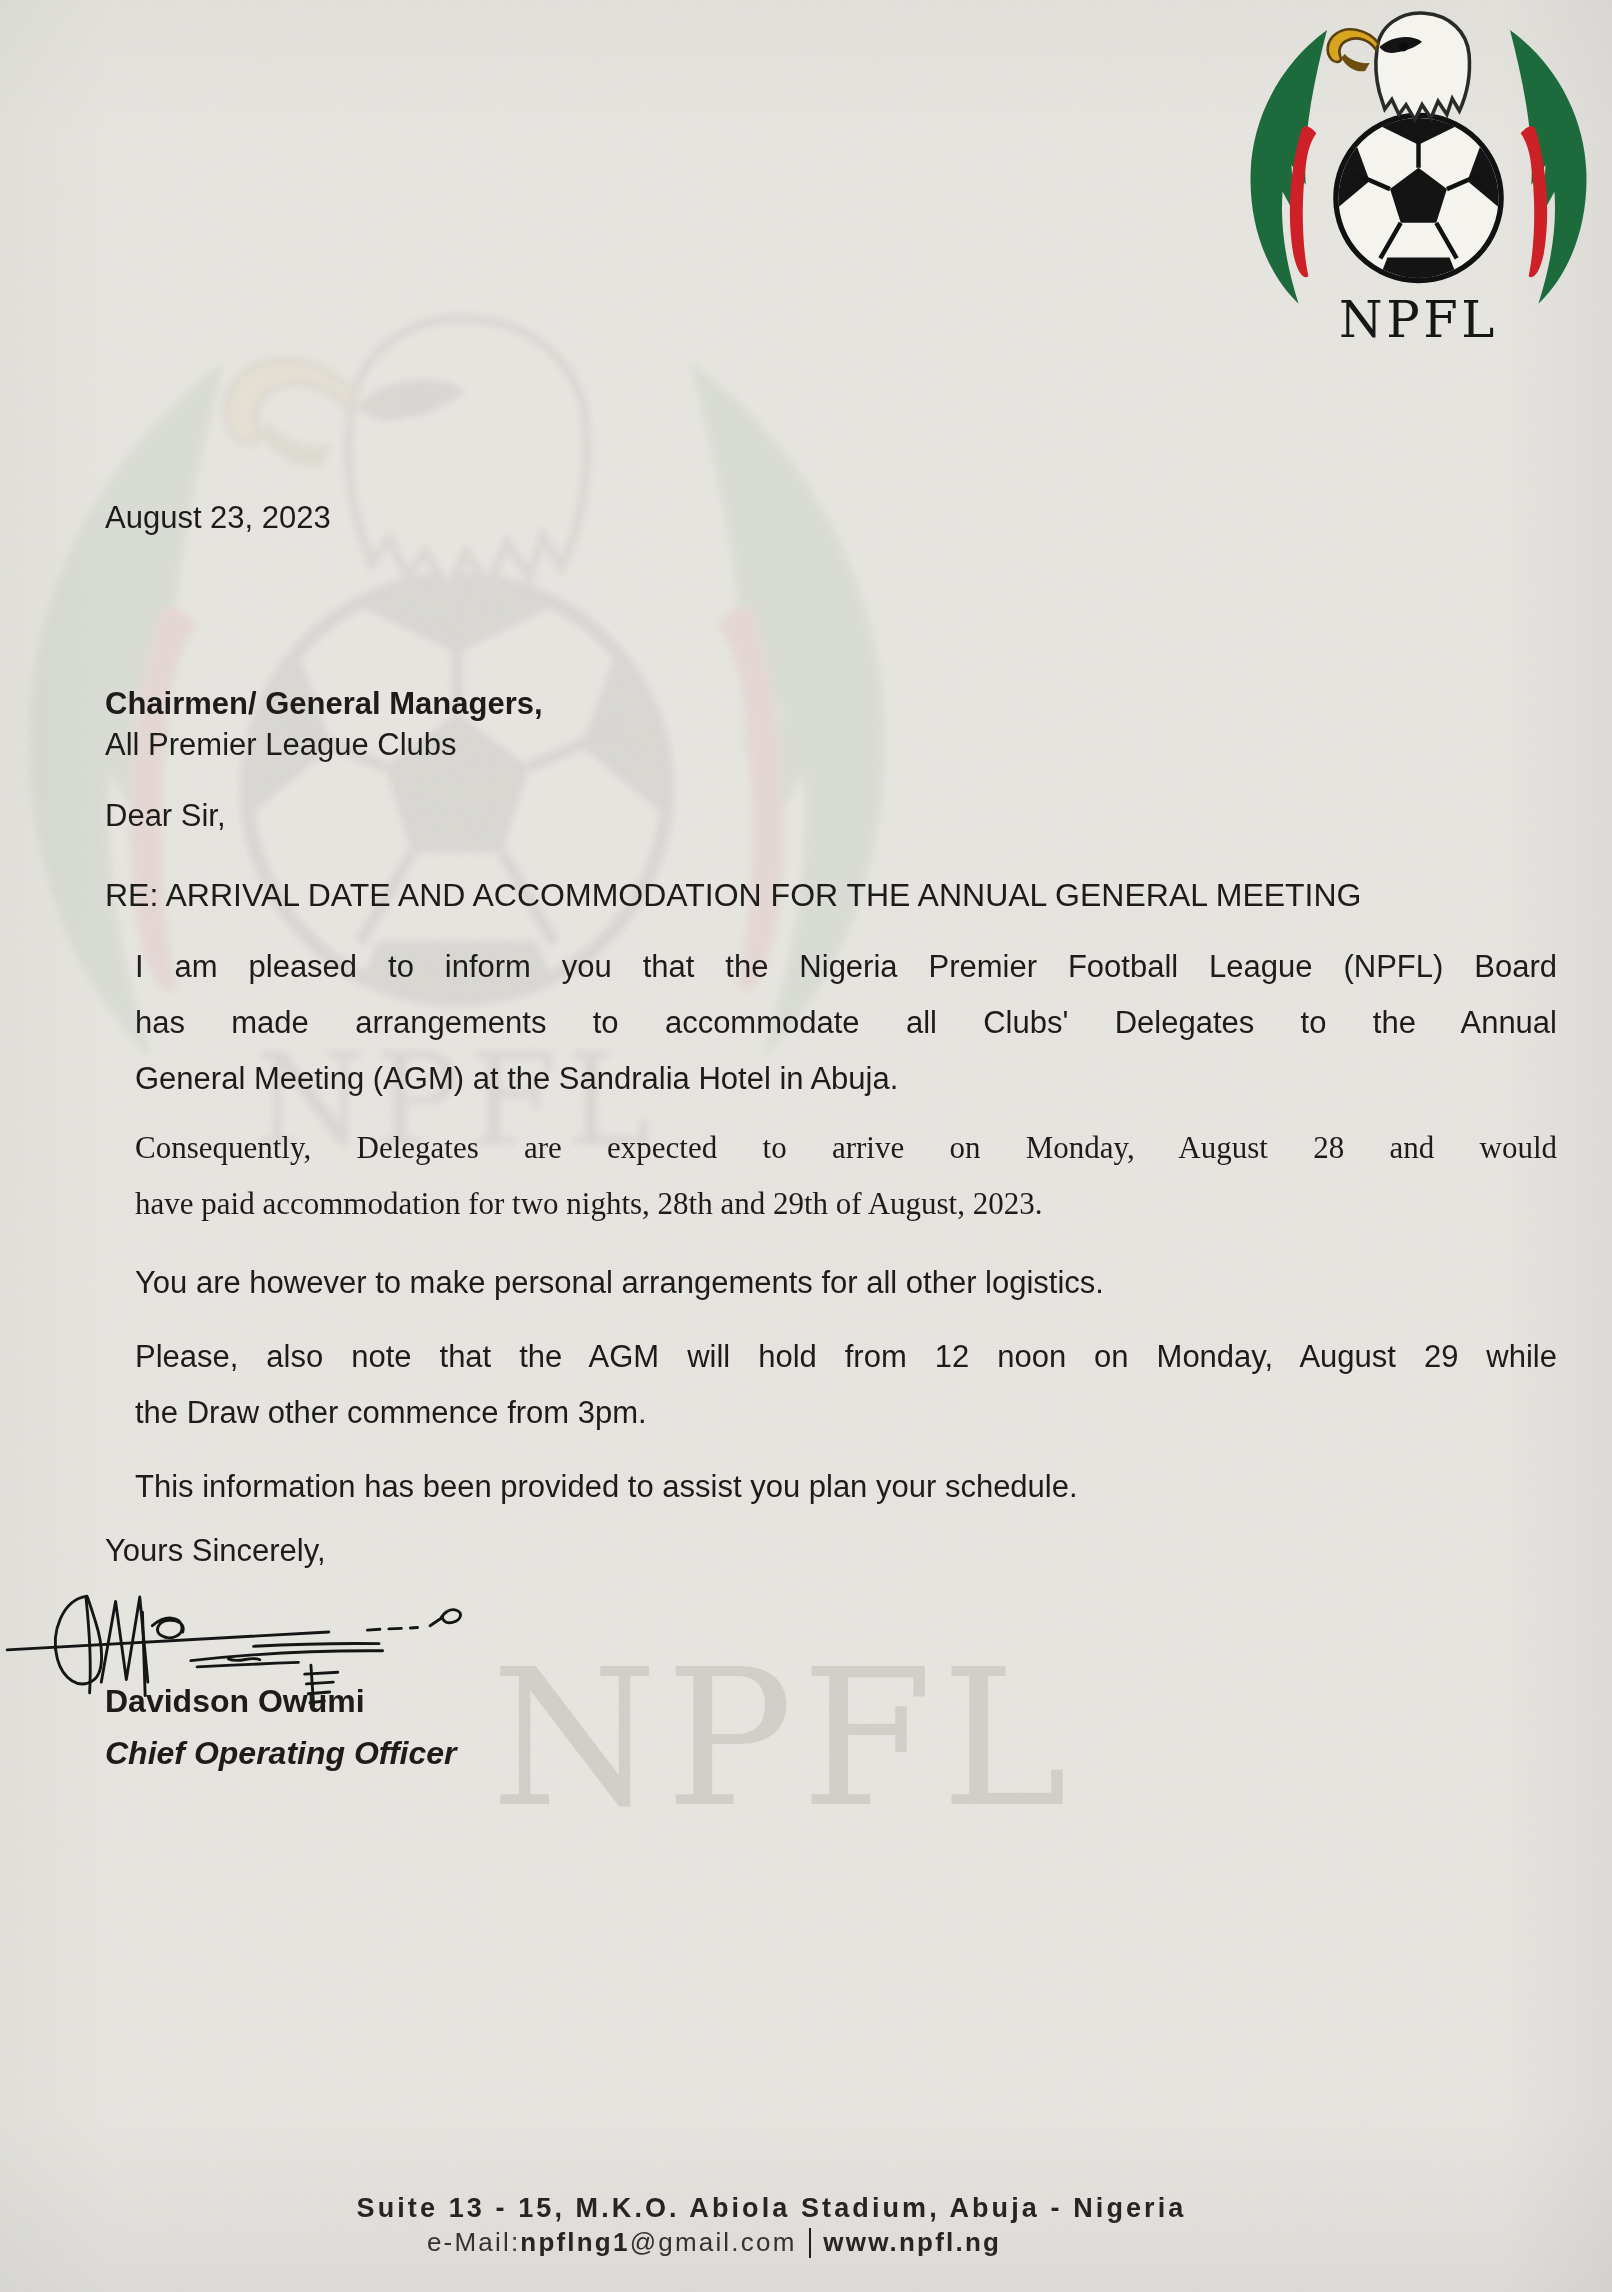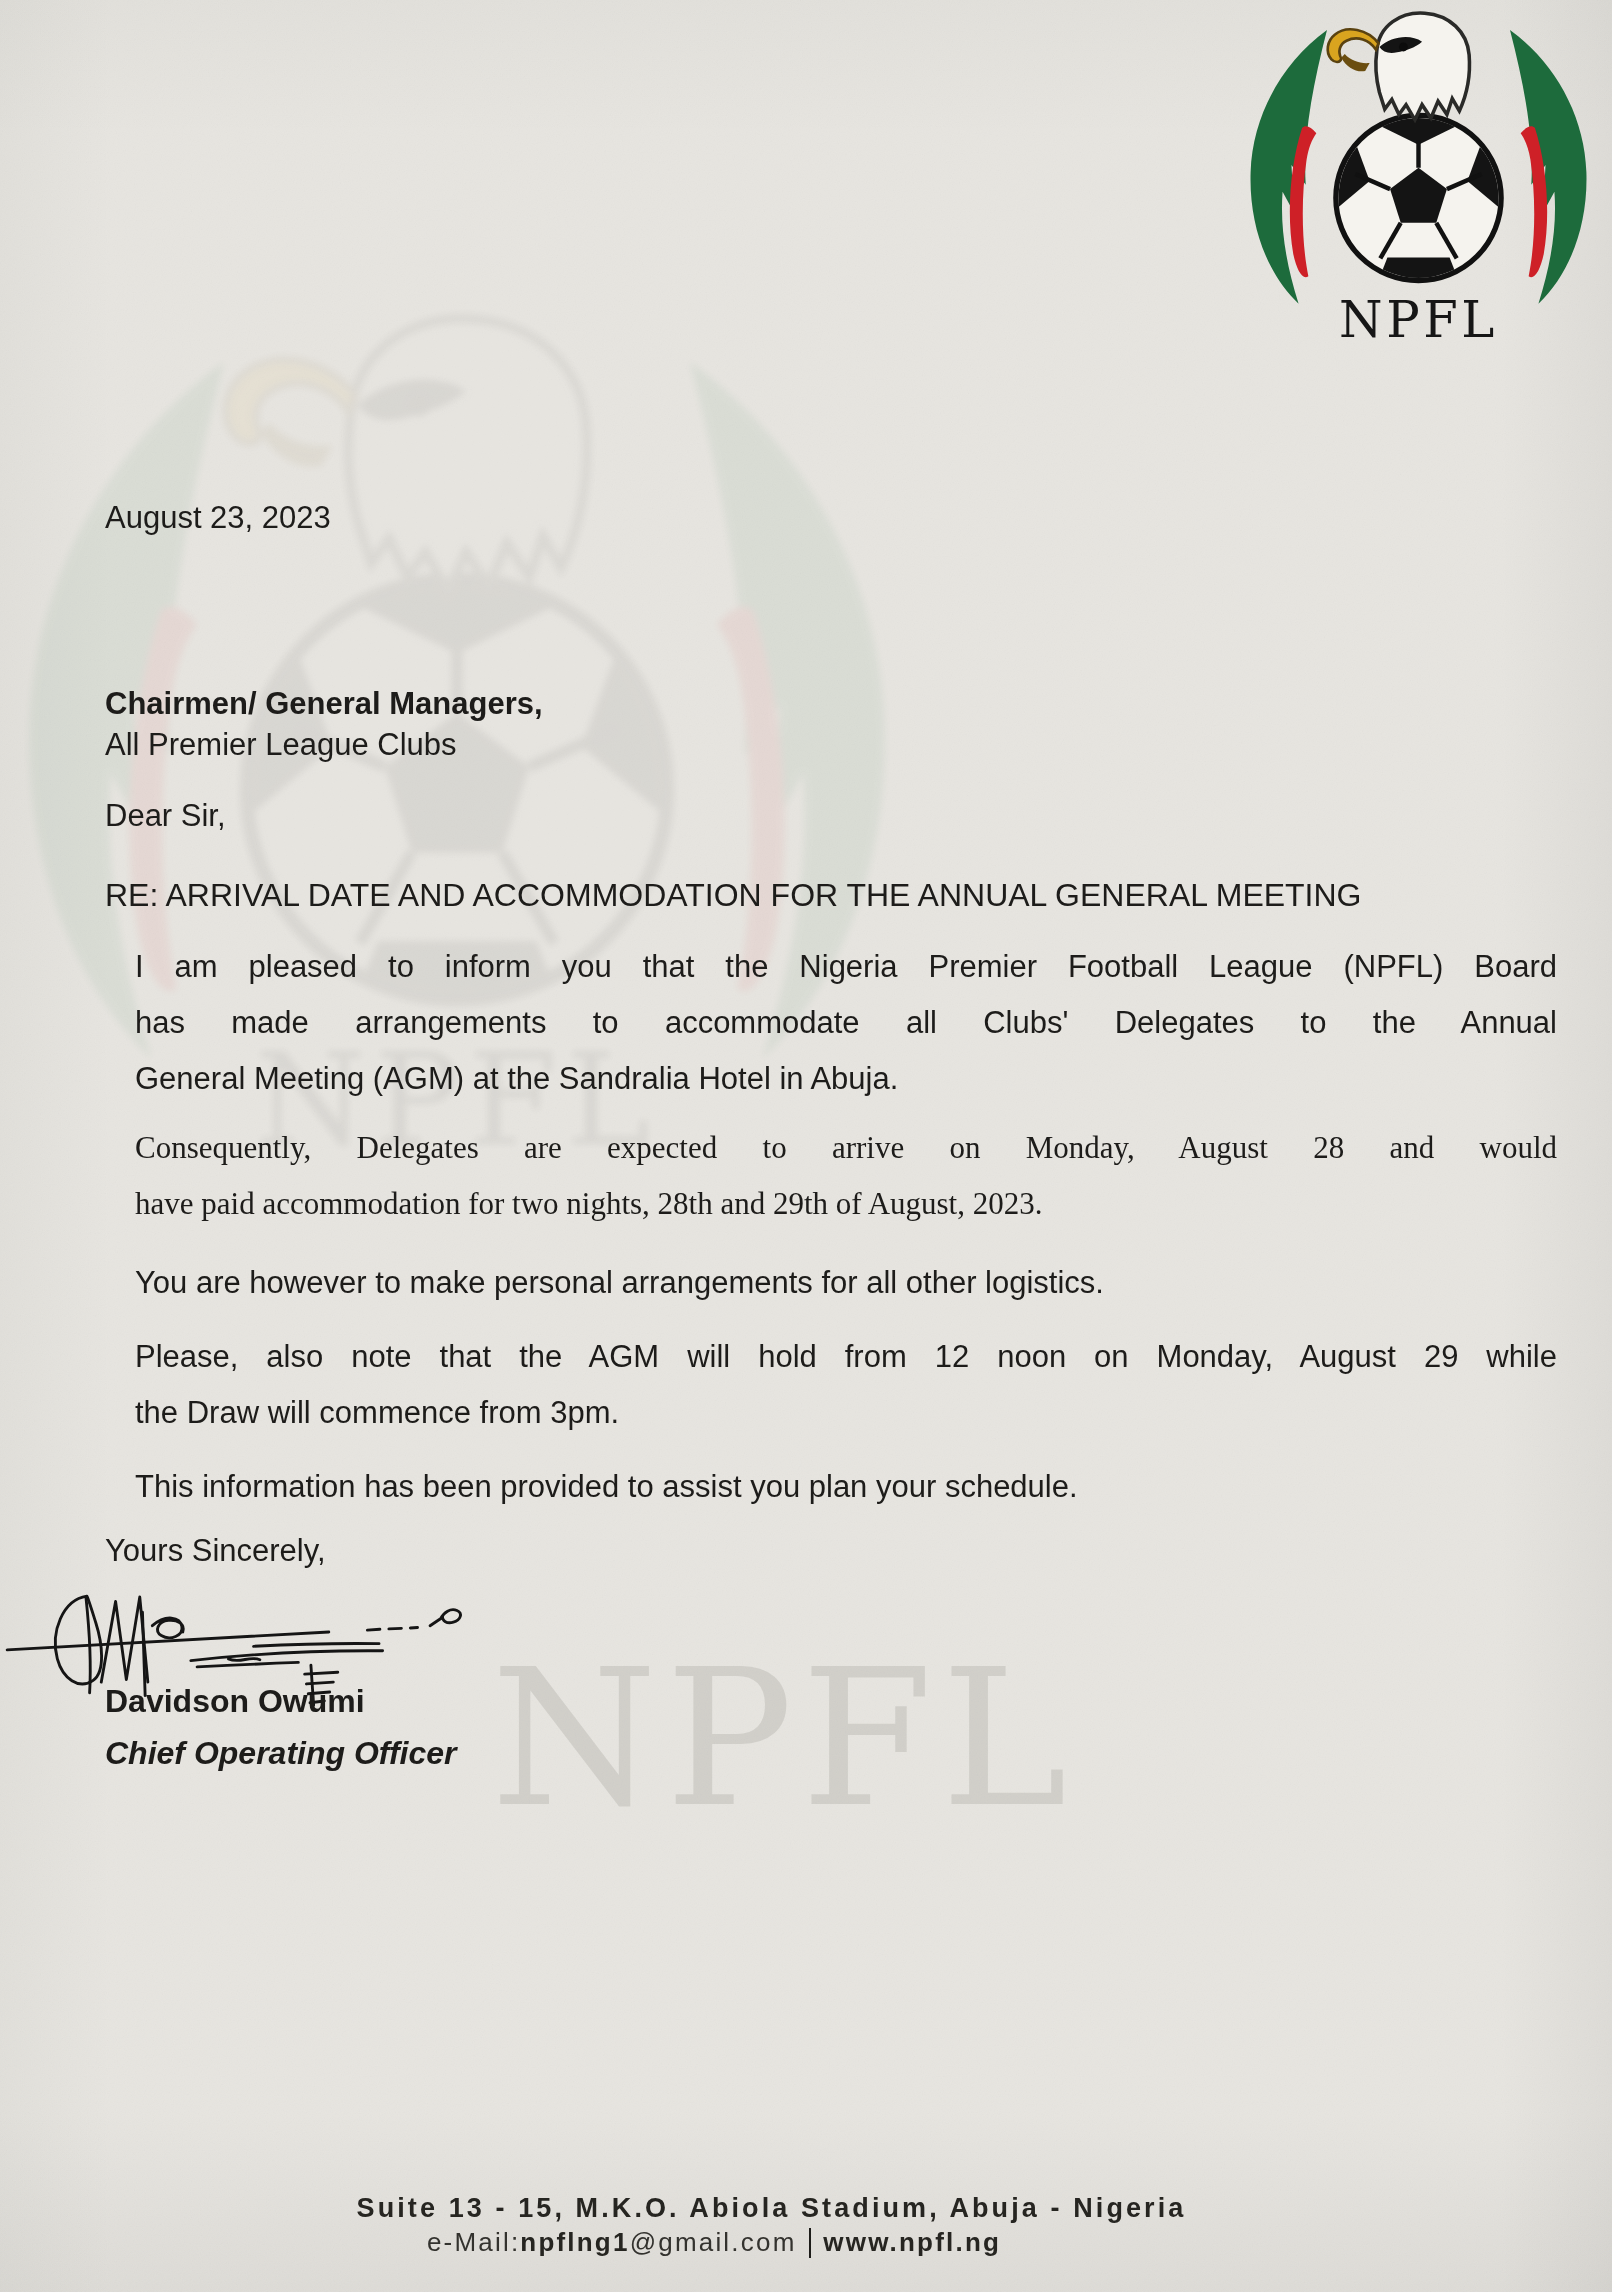--- a/index.html
+++ b/index.html
@@ -146,21 +146,21 @@
   <div class="line j">Consequently, Delegates are expected to arrive on Monday, August 28 and would</div>
   <div class="line">have paid accommodation for two nights, 28th and 29th of August, 2023.</div>
 </div>
 
 <div class="para" style="top:1255px;">
   <div class="line">You are however to make personal arrangements for all other logistics.</div>
 </div>
 
 <div class="para" style="top:1329px;">
   <div class="line j">Please, also note that the AGM will hold from 12 noon on Monday, August 29 while</div>
-  <div class="line">the Draw will commence from 3pm.</div>
+  <div class="line">the Draw other commence from 3pm.</div>
 </div>
 
 <div class="para" style="top:1459px;">
   <div class="line">This information has been provided to assist you plan your schedule.</div>
 </div>
 
 <div class="block" style="top:1531px;">Yours Sincerely,</div>
 
 <div class="sig-wrap">
   <svg viewBox="0 0 548 158" fill="none" stroke="#151515" stroke-width="3.2" stroke-linecap="round" stroke-linejoin="round">

